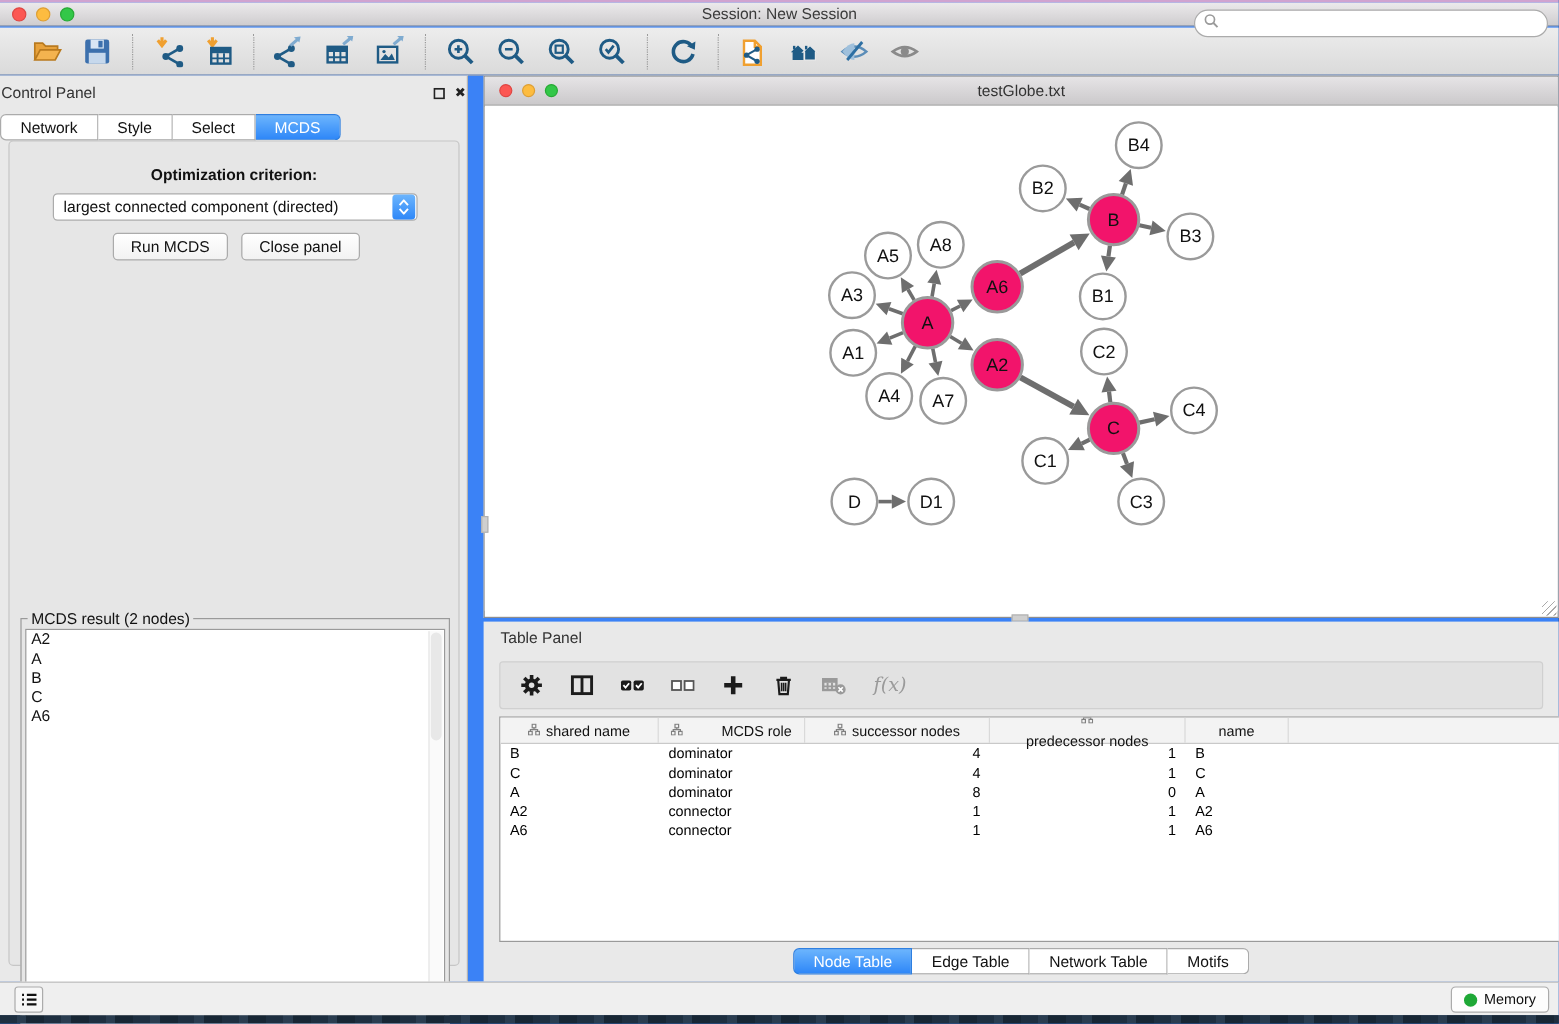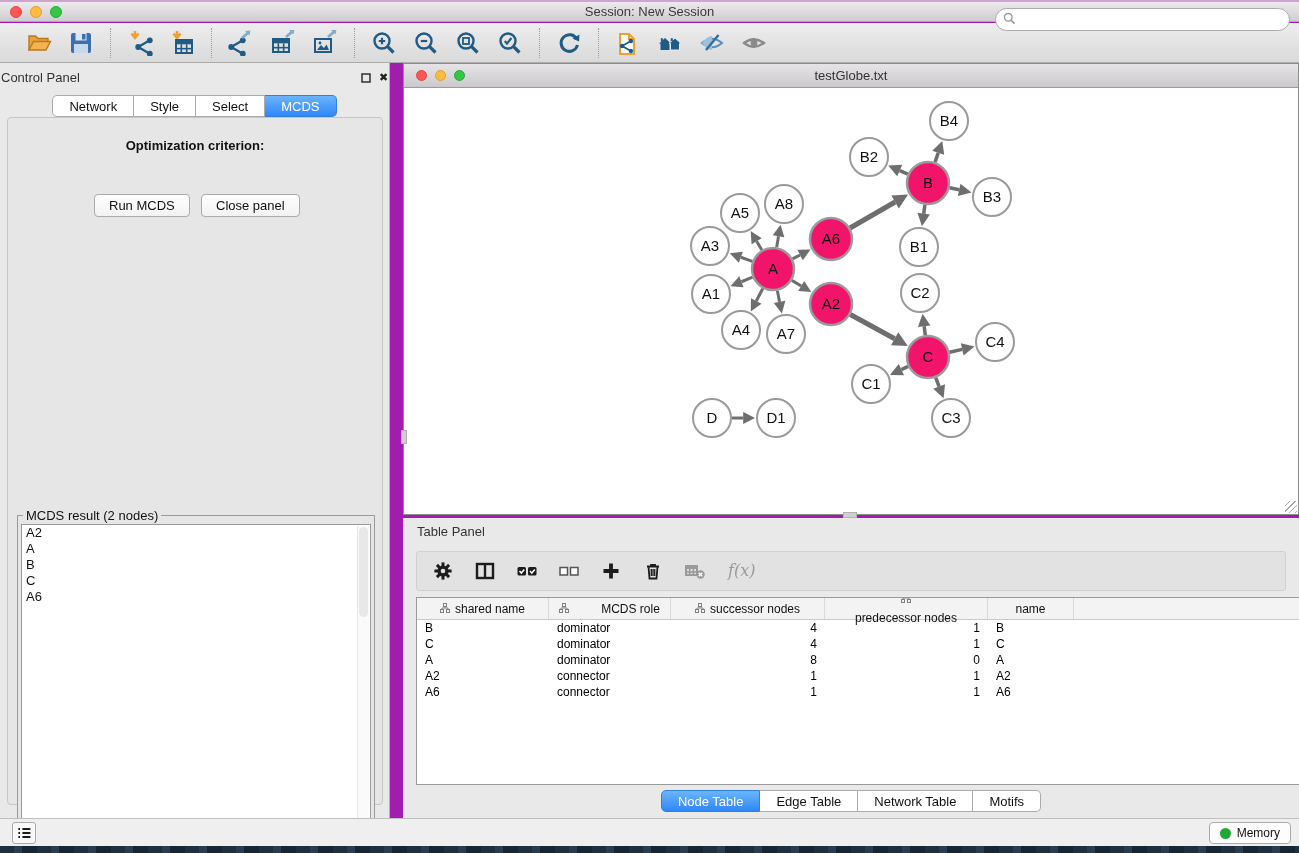--- a/index.html
+++ b/index.html
@@ -1,20 +1,20 @@
 <!DOCTYPE html>
 <html><head>
 <meta charset="utf-8">
 <style>
   * { margin:0; padding:0; box-sizing:border-box; }
   html,body { width:1299px; height:853px; overflow:hidden; }
   body { font-family:"Liberation Sans", sans-serif; background:#233243; position:relative; }
 
   
-  #app { position:absolute; left:0; top:0; width:1299px; height:846px; background:#a21caf; }
+  #app { position:absolute; left:0; top:0; width:1299px; height:846px; background:#3b82f6; }
 
   #titlebar { position:absolute; left:0; top:0; width:1299px; height:22px;
     background:linear-gradient(#ECEAEC,#CFCDCF); border-top:2px solid #D0A3D0; border-bottom:1px solid #A9A7A9;
     display:flex; align-items:center; justify-content:center; }
   #titlebar .title { font-size:13px; color:#3a3a3a; }
   .lights { position:absolute; left:10px; top:4px; display:flex; gap:8px; }
   .light { width:12px; height:12px; border-radius:50%; }
   .light.red { background:#FC5753; border:1px solid #DF4744; }
   .light.yellow { background:#FDBC40; border:1px solid #DE9F34; }
   .light.green { background:#33C748; border:1px solid #27AA35; }
@@ -29,21 +29,21 @@
   #searchbox { position:absolute; right:9px; top:8px; width:295px; height:23px; background:#fff;
     border:1px solid #ABABAB; border-radius:12px; display:flex; align-items:center; padding-left:7px; gap:5px; }
   #searchbox input { border:none; outline:none; flex:1; font-size:12px; background:transparent; height:18px; }
 
   
   #control-panel { position:absolute; left:0; top:63px; width:390px; height:755px;
     background:#E9E9E9; border-right:1px solid #B3B3B3; }
   #cp-header { position:absolute; left:0; top:0; width:100%; height:28px; display:flex; align-items:center; }
   #cp-header .ptitle { font-size:13px; color:#333; padding-left:1px; }
   .panel-ctl { position:absolute; top:8px; width:13px; height:13px; display:flex; align-items:center; justify-content:center; font-size:11px; color:#222; }
-  #cp-tabs { position:absolute; left:0; top:32px; width:100%; display:flex; justify-content:center; }
+  #cp-tabs { position:absolute; left:0; top:32px; width:100%; display:flex; }
   .seg { display:flex; }
   .seg .tab { height:22px; padding:0 16px; font-size:13px; color:#111; background:#fff;
     border:1px solid #ABABAB; border-left:none; display:flex; align-items:center; }
   .seg .tab:first-child { border-left:1px solid #ABABAB; border-radius:5px 0 0 5px; }
   .seg .tab:last-child { border-radius:0 5px 5px 0; }
   .seg .tab.active { background:linear-gradient(#6CB5FD,#2E87F8); color:#fff; border-color:#2E7FE0; }
   #cp-inner { position:absolute; left:7px; top:54px; width:376px; height:688px;
     background:#E6E6E6; border:1px solid #C6C6C6; border-radius:4px; }
   #opt-label { position:absolute; left:0; top:20px; width:100%; text-align:center; font-size:13px; color:#111;font-weight:bold; }
   #criterion { position:absolute; left:36px; top:43px; width:304px; height:23px; background:#fff;
@@ -302,20 +302,31 @@
     <div id="cp-tabs">
         <div class="seg" id="cp-seg">
           <div class="tab">Network</div>
           <div class="tab">Style</div>
           <div class="tab">Select</div>
           <div class="tab active">MCDS</div>
         </div>
       </div>
     <div id="cp-inner">
       <div id="opt-label">Optimization criterion:</div>
+      <div id="criterion">
+        <span class="val">largest connected component (directed)</span>
+        <span class="stepper">
+          <svg width="9" height="6" viewBox="0 0 9 6">
+              <path d="M1 5 L4.5 1 L8 5" fill="none" stroke="#fff" stroke-width="1.6"></path>
+            </svg>
+          <svg width="9" height="6" viewBox="0 0 9 6">
+              <path d="M1 1 L4.5 5 L8 1" fill="none" stroke="#fff" stroke-width="1.6"></path>
+            </svg>
+        </span>
+      </div>
       <div class="cp-btn" style="left:86px;">Run MCDS</div>
       <div class="cp-btn" style="left:193px;">Close panel</div>
       <div id="result-box">
         <span id="result-legend">MCDS result (2 nodes)</span>
         <div id="result-list">
           <div id="result-scroll">
               <div class="thumb"></div>
             </div>
         <div class="item">A2</div>
             <div class="item">A</div>

